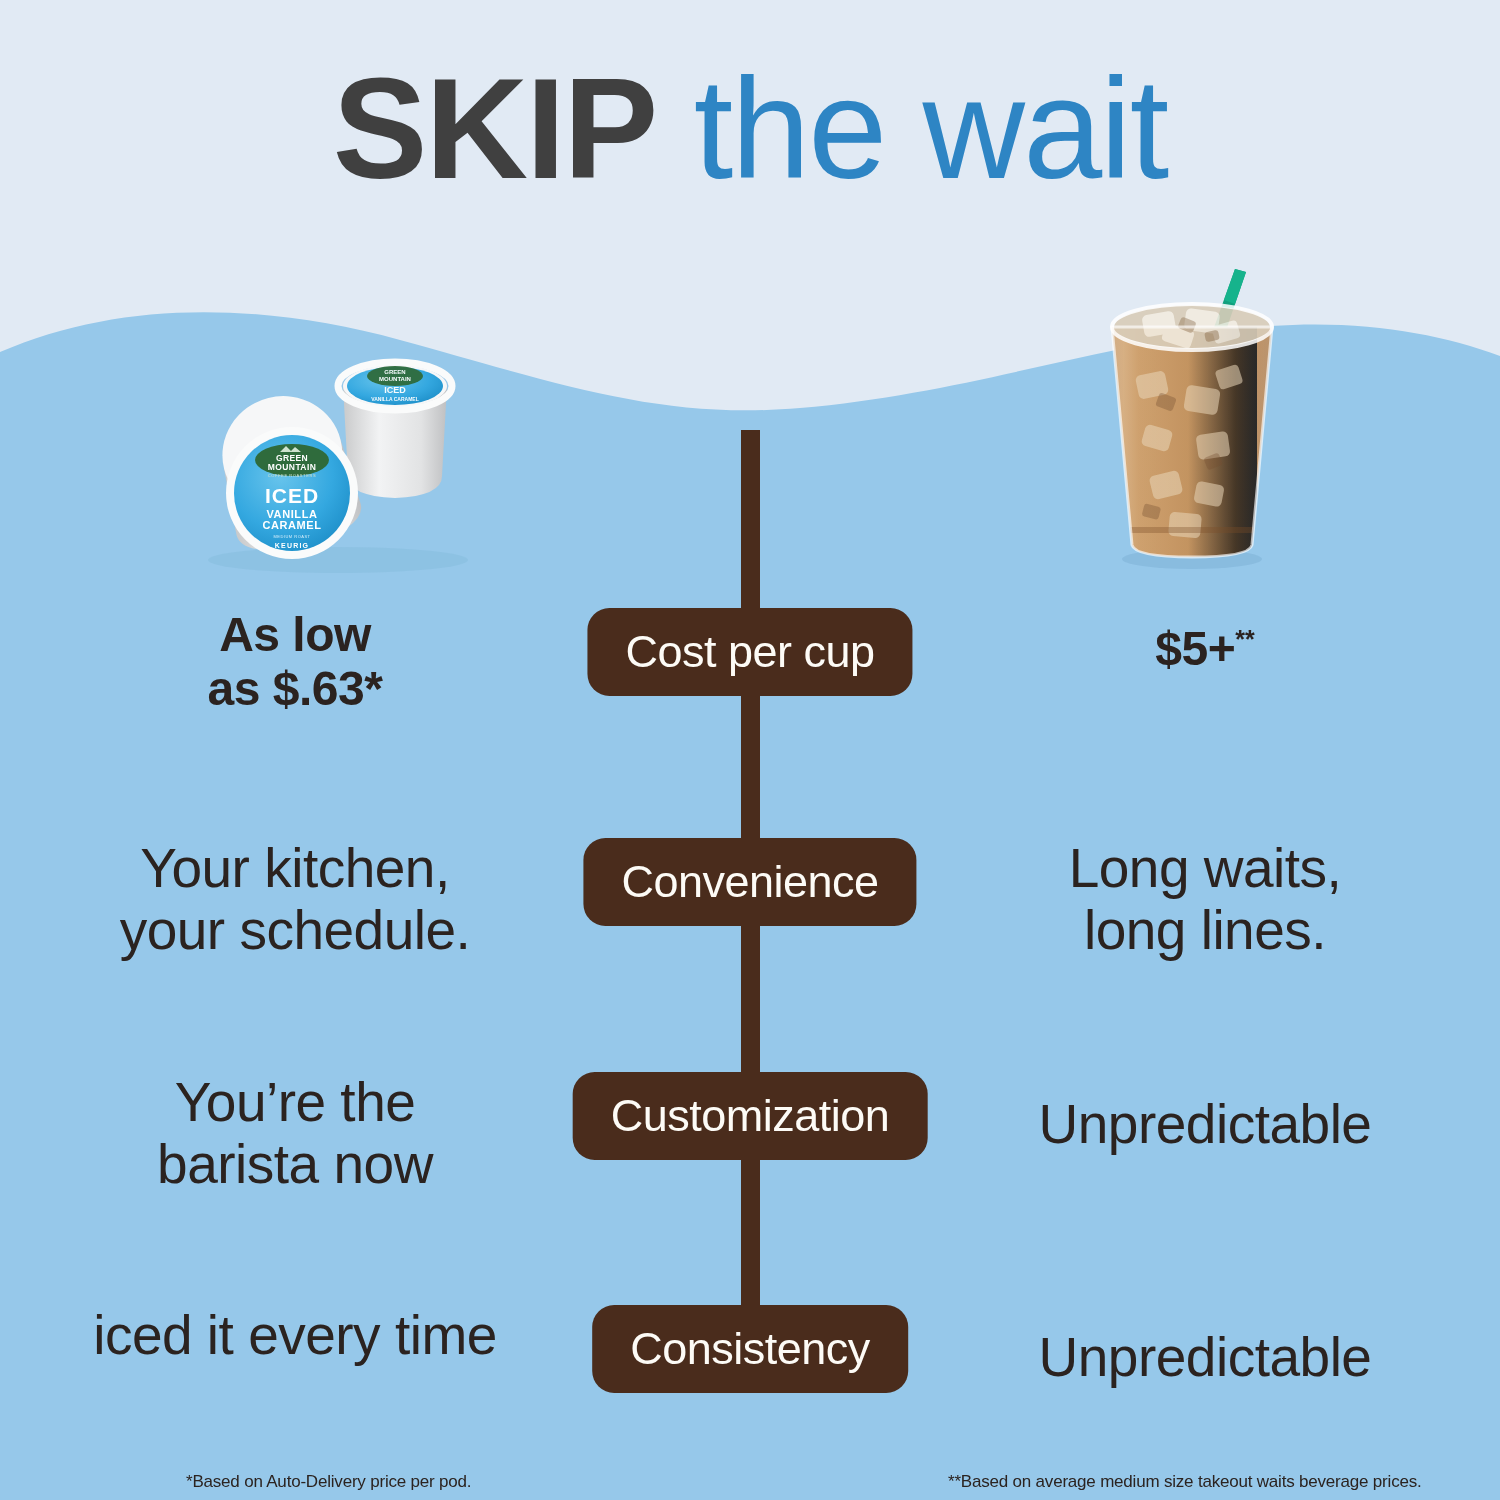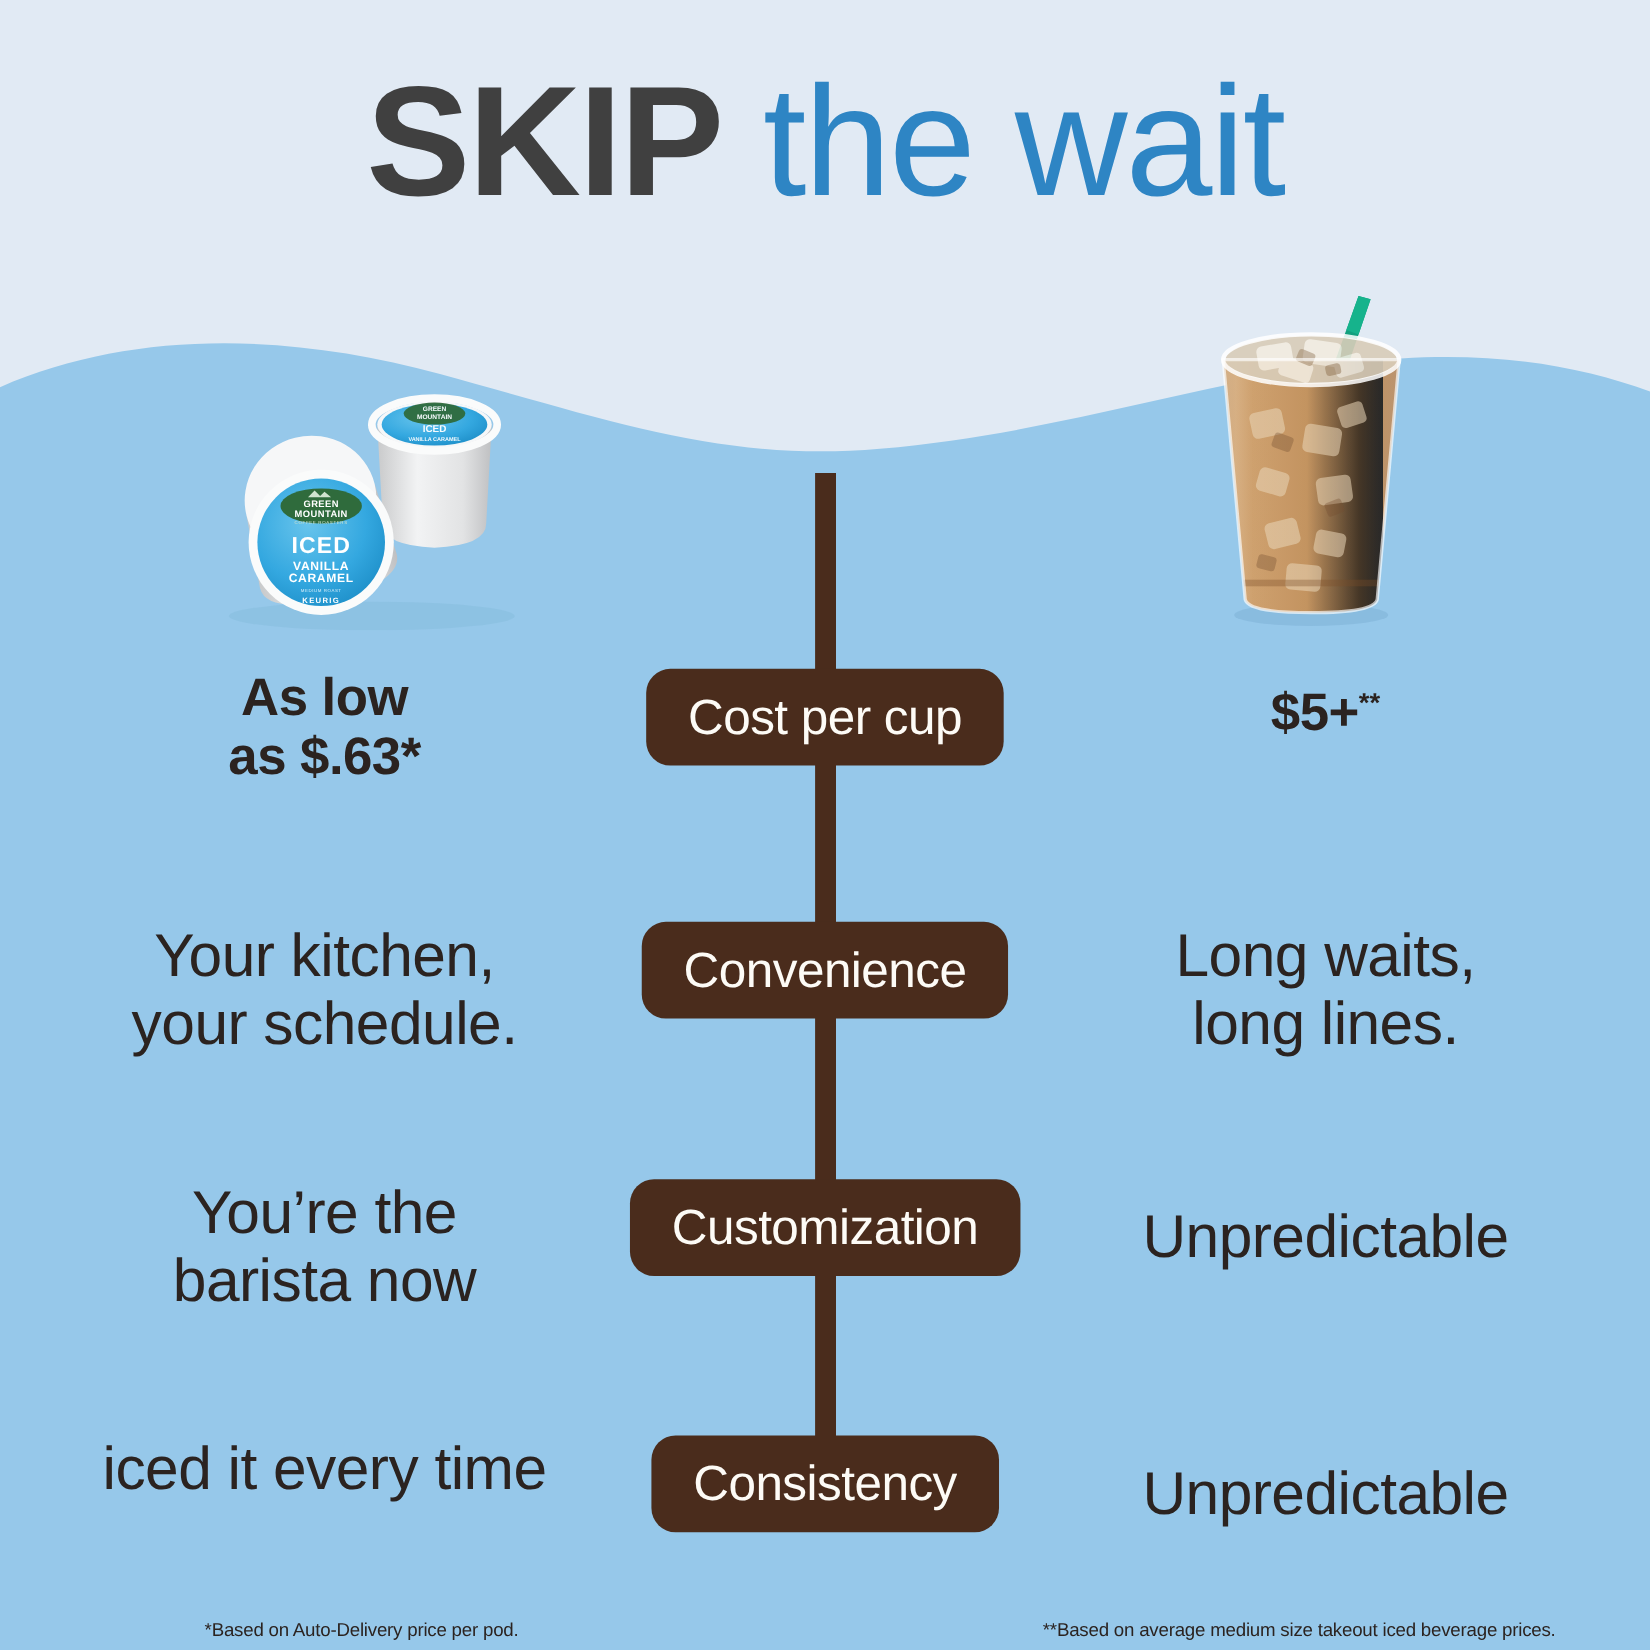--- a/index.html
+++ b/index.html
@@ -334,15 +334,15 @@
     </div>
     <div class="pill">
       <span>Consistency</span>
     </div>
     <div class="right-cell" style="top:22px;">
       <span>Unpredictable</span>
     </div>
   </div>
 
   <div class="footnote" id="footnote-left">*Based on Auto-Delivery price per pod.</div>
-  <div class="footnote" id="footnote-right">**Based on average medium size takeout iced beverage prices.</div>
+  <div class="footnote" id="footnote-right">**Based on average medium size takeout waits beverage prices.</div>
 
 </div>
 
 </body></html>

